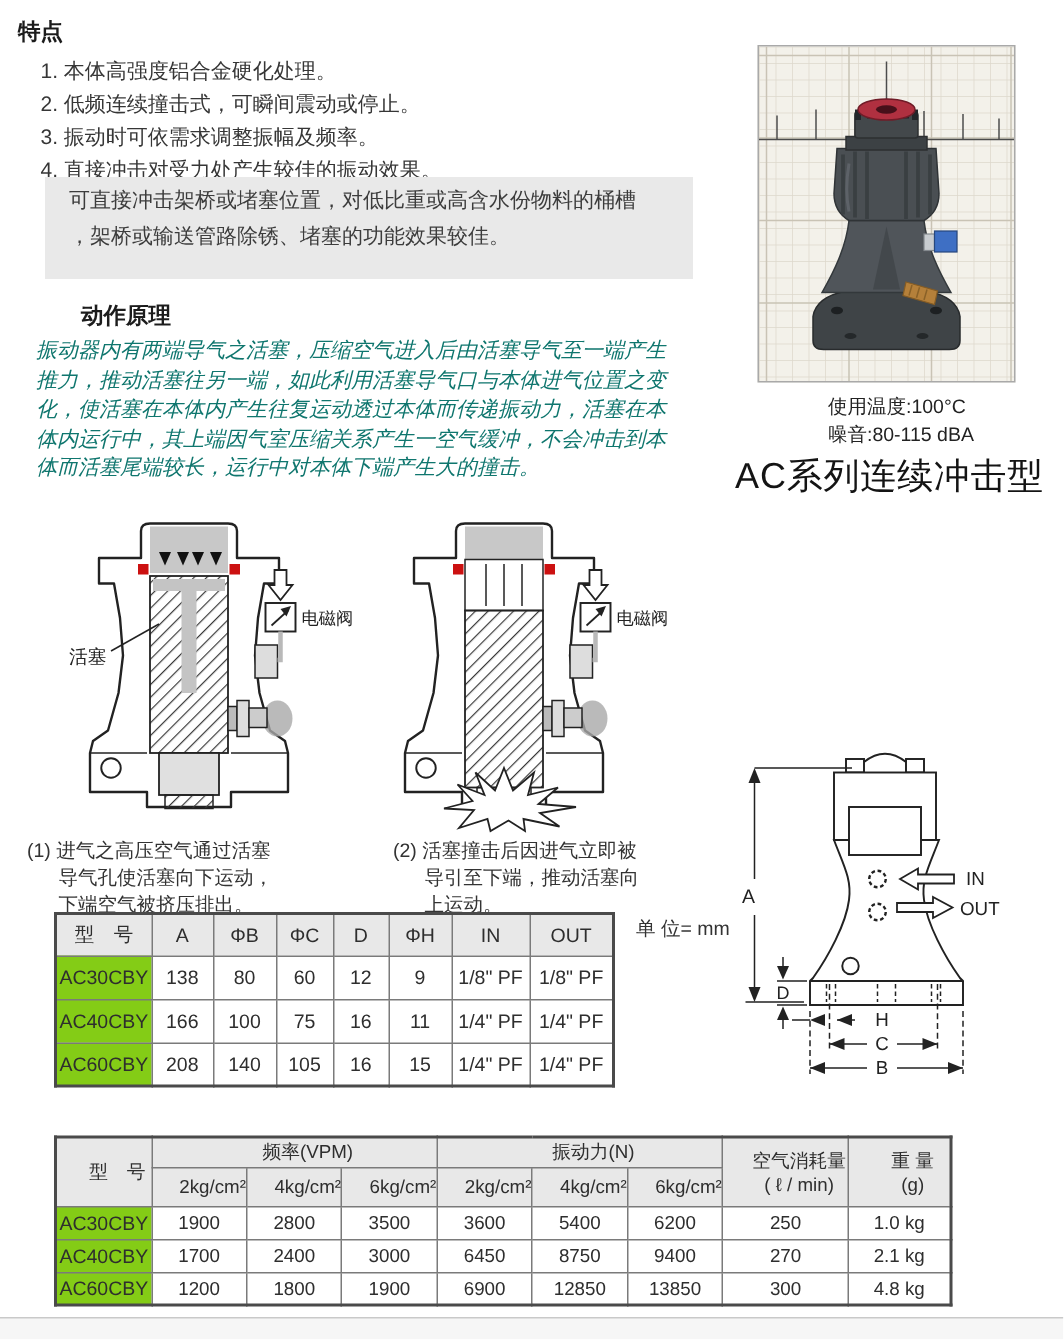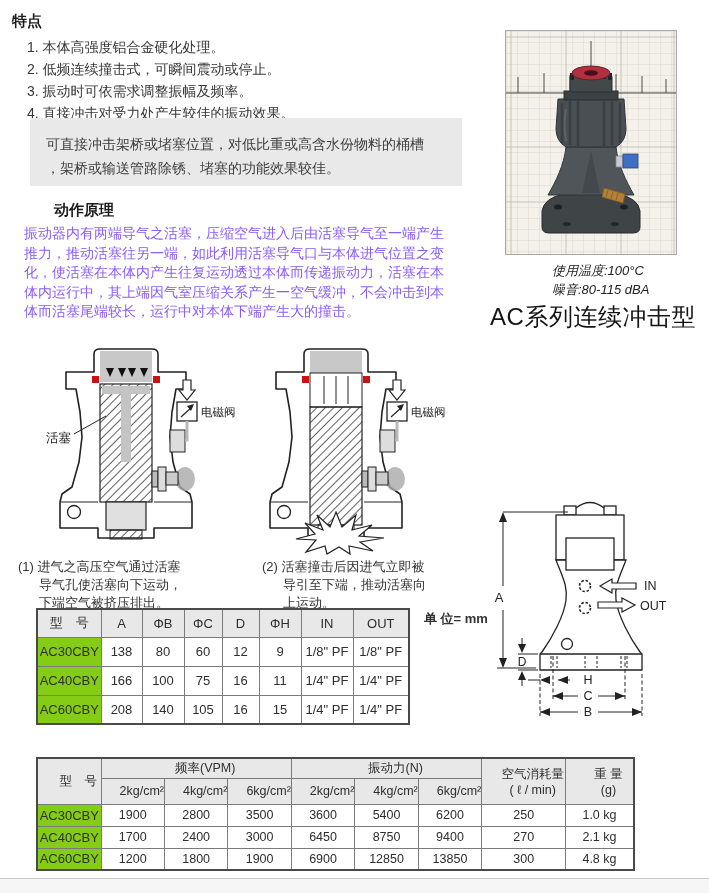--- a/index.html
+++ b/index.html
@@ -5,44 +5,44 @@
   * { box-sizing: border-box; margin: 0; padding: 0; }
   html,body { background:#fff; }
   .page {
     position: relative; width: 709px; height: 893px; background: #fff;
     font-family: "Liberation Sans", "DejaVu Sans", sans-serif; color: #333;
     overflow: hidden;
   }
   .sec-title { position:absolute; font-size:15px; font-weight:bold; color:#1c1c1c; }
   .feat-list { position:absolute; left:27px; top:36px; font-size:14px; line-height:22px; color:#363636; }
   .note-box { position:absolute; left:30px; top:118px; width:432px; height:68px;
-    background:#e9e9e9; padding:14px 16px; font-size:14px; line-height:24px; color:#3c3c3c; }
+    background:#e9e9e9; padding:3px 16px; font-size:14px; line-height:24px; color:#3c3c3c; }
   .principle-body { position:absolute; left:24px; top:224px; width:450px;
-    font-size:14px; line-height:19.5px; color:#8b5cf6; }
+    font-size:14px; line-height:19.5px; color:#0f766e;font-style:italic; }
   .photo-frame { position:absolute; left:505px; top:30px; width:172px; height:225px;
     border:1px solid #a9a9a9; background:#f3f1ea; }
-  .photo-specs { position:absolute; left:552px; top:261px; font-size:13px; line-height:19px; color:#222;font-style:italic; }
+  .photo-specs { position:absolute; left:552px; top:261px; font-size:13px; line-height:19px; color:#222; }
   .series-title { position:absolute; left:482px; top:301px; width:222px; text-align:center;
     font-size:24px; color:#141414; letter-spacing:0.5px; }
   .diag { position:absolute; }
   .diag-cap { position:absolute; font-size:13px; line-height:18px; color:#333; }
   .diag-cap .l2 { padding-left:21px; }
   table { border-collapse:collapse; position:absolute; background:#fff; }
   .t1 { left:36px; top:608px; border:2px solid #4a4a4a; }
   .t2 { left:36px; top:757px; border:2px solid #4a4a4a; }
   th, td { border:1px solid #7a7a7a; text-align:center; vertical-align:middle;
     font-weight:normal; color:#2e2e2e; }
   .t1 th { background:#e8e8e8; height:28px; font-size:13px; }
   .t1 td { height:29px; font-size:13px; }
   .t2 th { background:#e8e8e8; font-size:12.5px;padding-left:18px; }
   .t2 .hdr1 th { height:20px; }
   .t2 .hdr2 th { height:26px; }
   .t2 td { height:22px; font-size:12.5px; }
   td.model { background:#84cc16; font-size:13px; }
-  .unit-note { position:absolute; left:424px; top:610px; font-size:13px; color:#333;font-weight:bold; }
+  .unit-note { position:absolute; left:424px; top:610px; font-size:13px; color:#333; }
   .footer-strip { position:absolute; left:0; top:878px; width:709px; height:15px;
     border-top:1px solid #c9c9c9; background:#f6f6f6; }
   svg text { font-family:"Liberation Sans","DejaVu Sans",sans-serif; fill:#222; }
 </style>
 </head>
 <body>
 
 <div class="page">
 
   <div class="sec-title" style="left:12px; top:12px;">特点</div>

